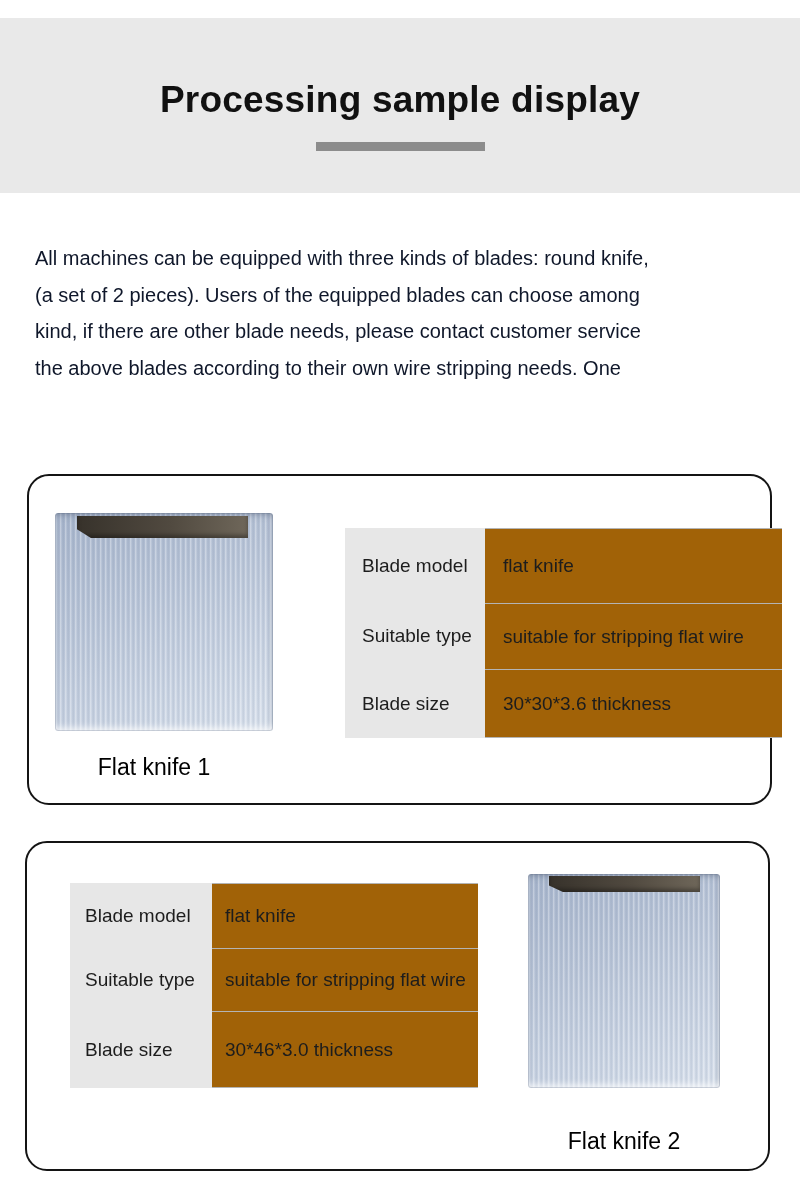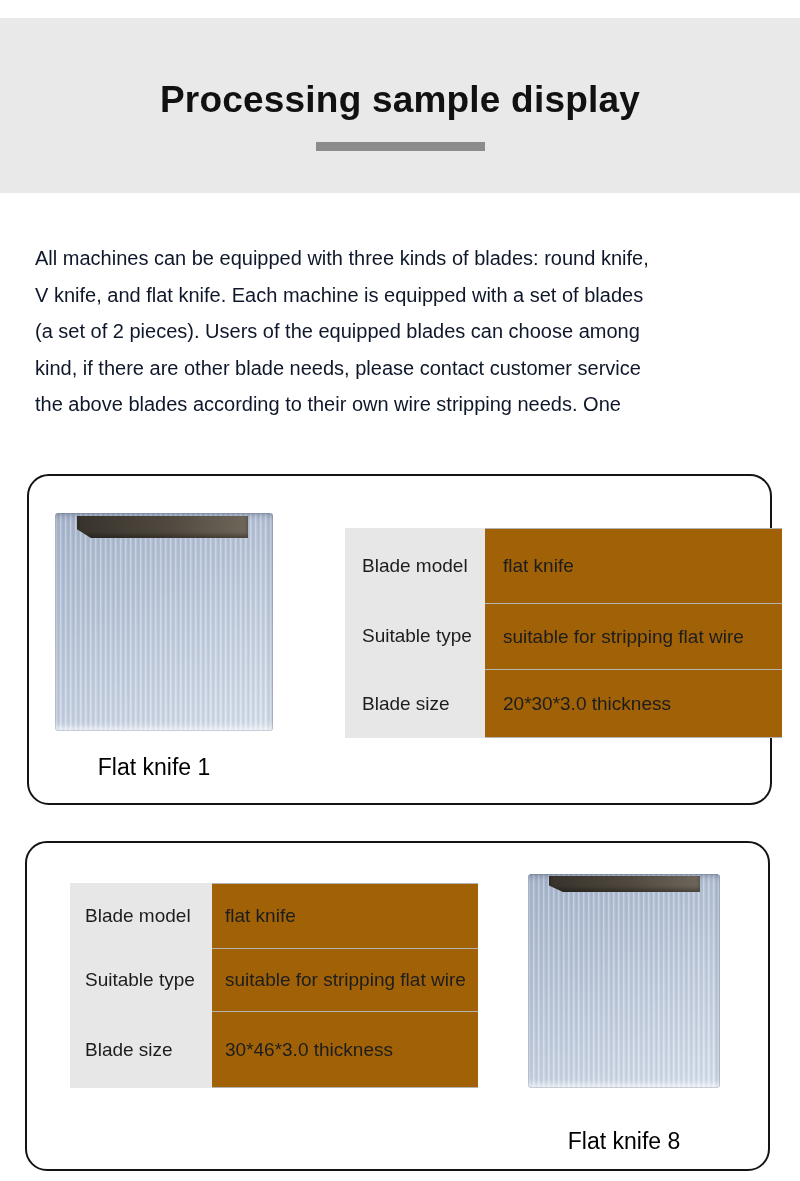--- a/index.html
+++ b/index.html
@@ -107,55 +107,54 @@
 
 <div class="page">
 
   <header class="hero">
     <h1>Processing sample display</h1>
     <div class="hero-divider"></div>
   </header>
 
   <section class="intro">
     <p>All machines can be equipped with three kinds of blades: round knife,</p>
-    <p>V knife, and flat knife. Each machine is equipped with a set of blades</p>
     <p>(a set of 2 pieces). Users of the equipped blades can choose among</p>
     <p>kind, if there are other blade needs, please contact customer service</p>
     <p>the above blades according to their own wire stripping needs. One</p>
   </section>
 
   <section class="card card-1">
     <figure class="knife knife-1">
       <div class="plate">
         <div class="slot"></div>
       </div>
     </figure>
     <div class="caption cap-1">Flat knife 1</div>
 
     <div class="spec-table table-1">
       <div class="lbl">Blade model</div>
       <div class="val">flat knife</div>
       <div class="lbl">Suitable type</div>
       <div class="val">suitable for stripping flat wire</div>
       <div class="lbl">Blade size</div>
-      <div class="val last">20*30*3.0 thickness</div>
+      <div class="val last">30*30*3.6 thickness</div>
     </div>
   </section>
 
   <section class="card card-2">
     <div class="spec-table table-2">
       <div class="lbl">Blade model</div>
       <div class="val">flat knife</div>
       <div class="lbl">Suitable type</div>
       <div class="val">suitable for stripping flat wire</div>
       <div class="lbl">Blade size</div>
       <div class="val last">30*46*3.0 thickness</div>
     </div>
 
     <figure class="knife knife-2">
       <div class="plate">
         <div class="slot"></div>
       </div>
     </figure>
-    <div class="caption cap-2">Flat knife 8</div>
+    <div class="caption cap-2">Flat knife 2</div>
   </section>
 
 </div>
 
 </body></html>

